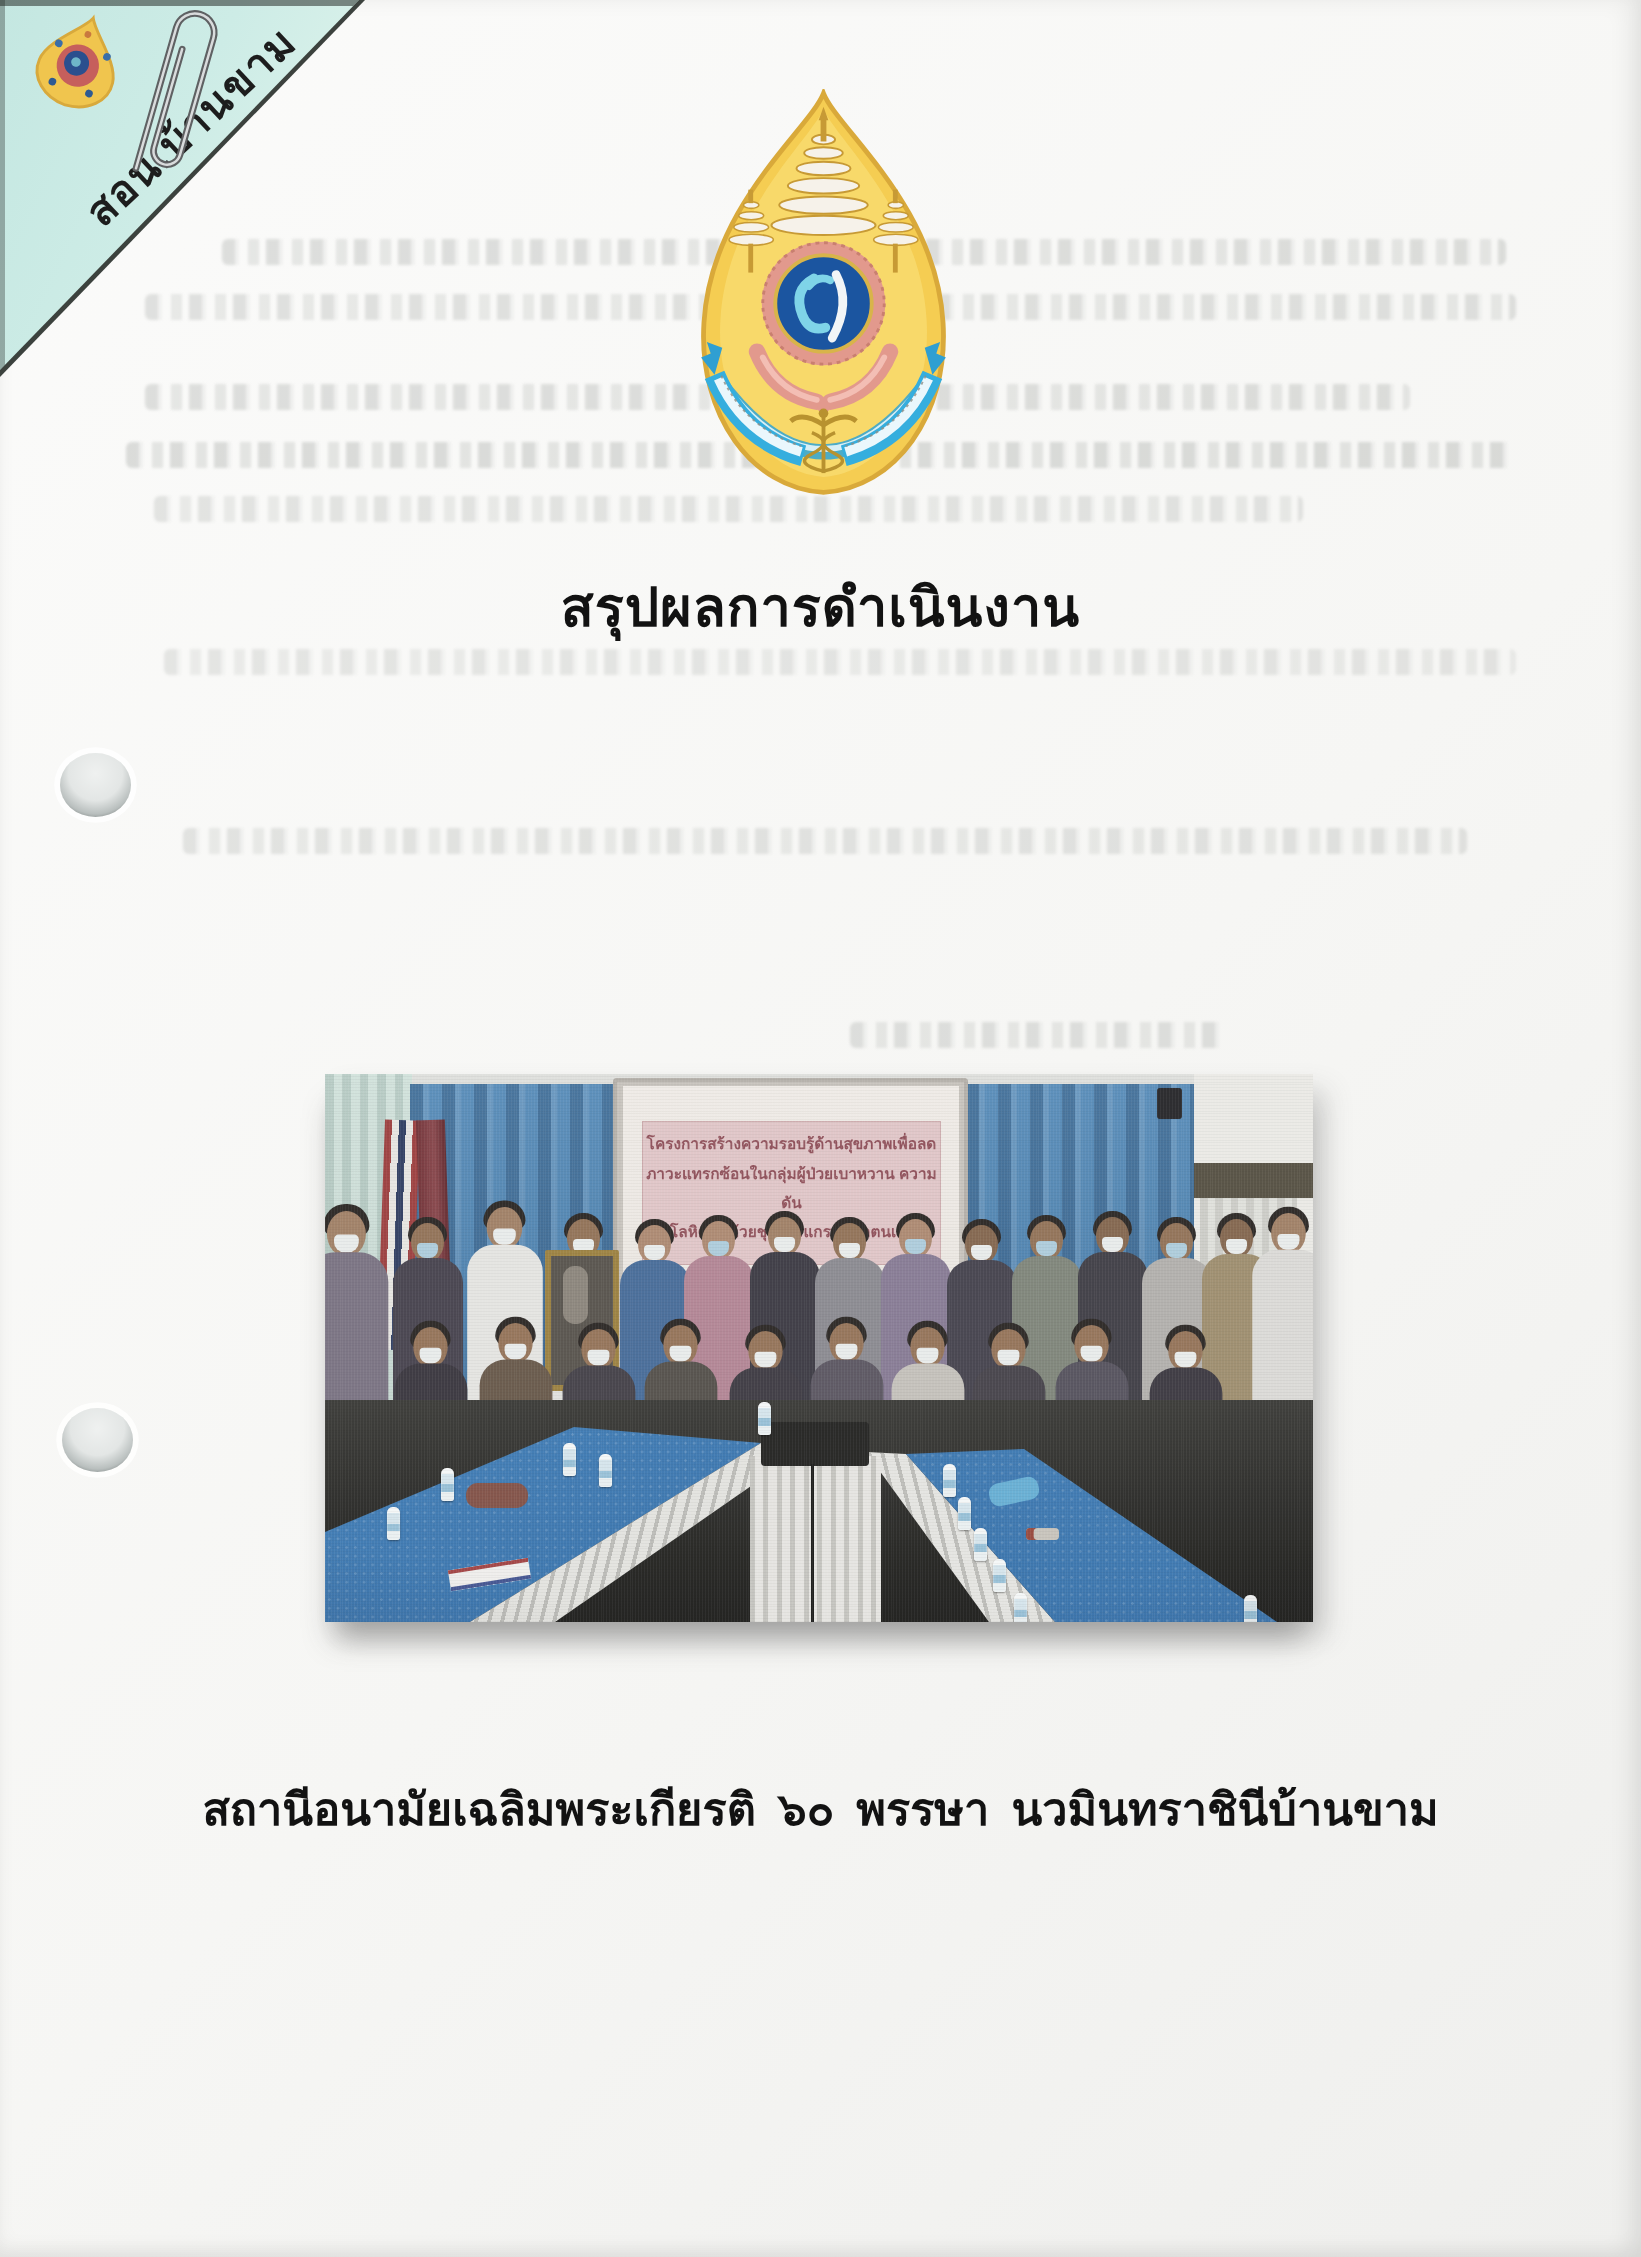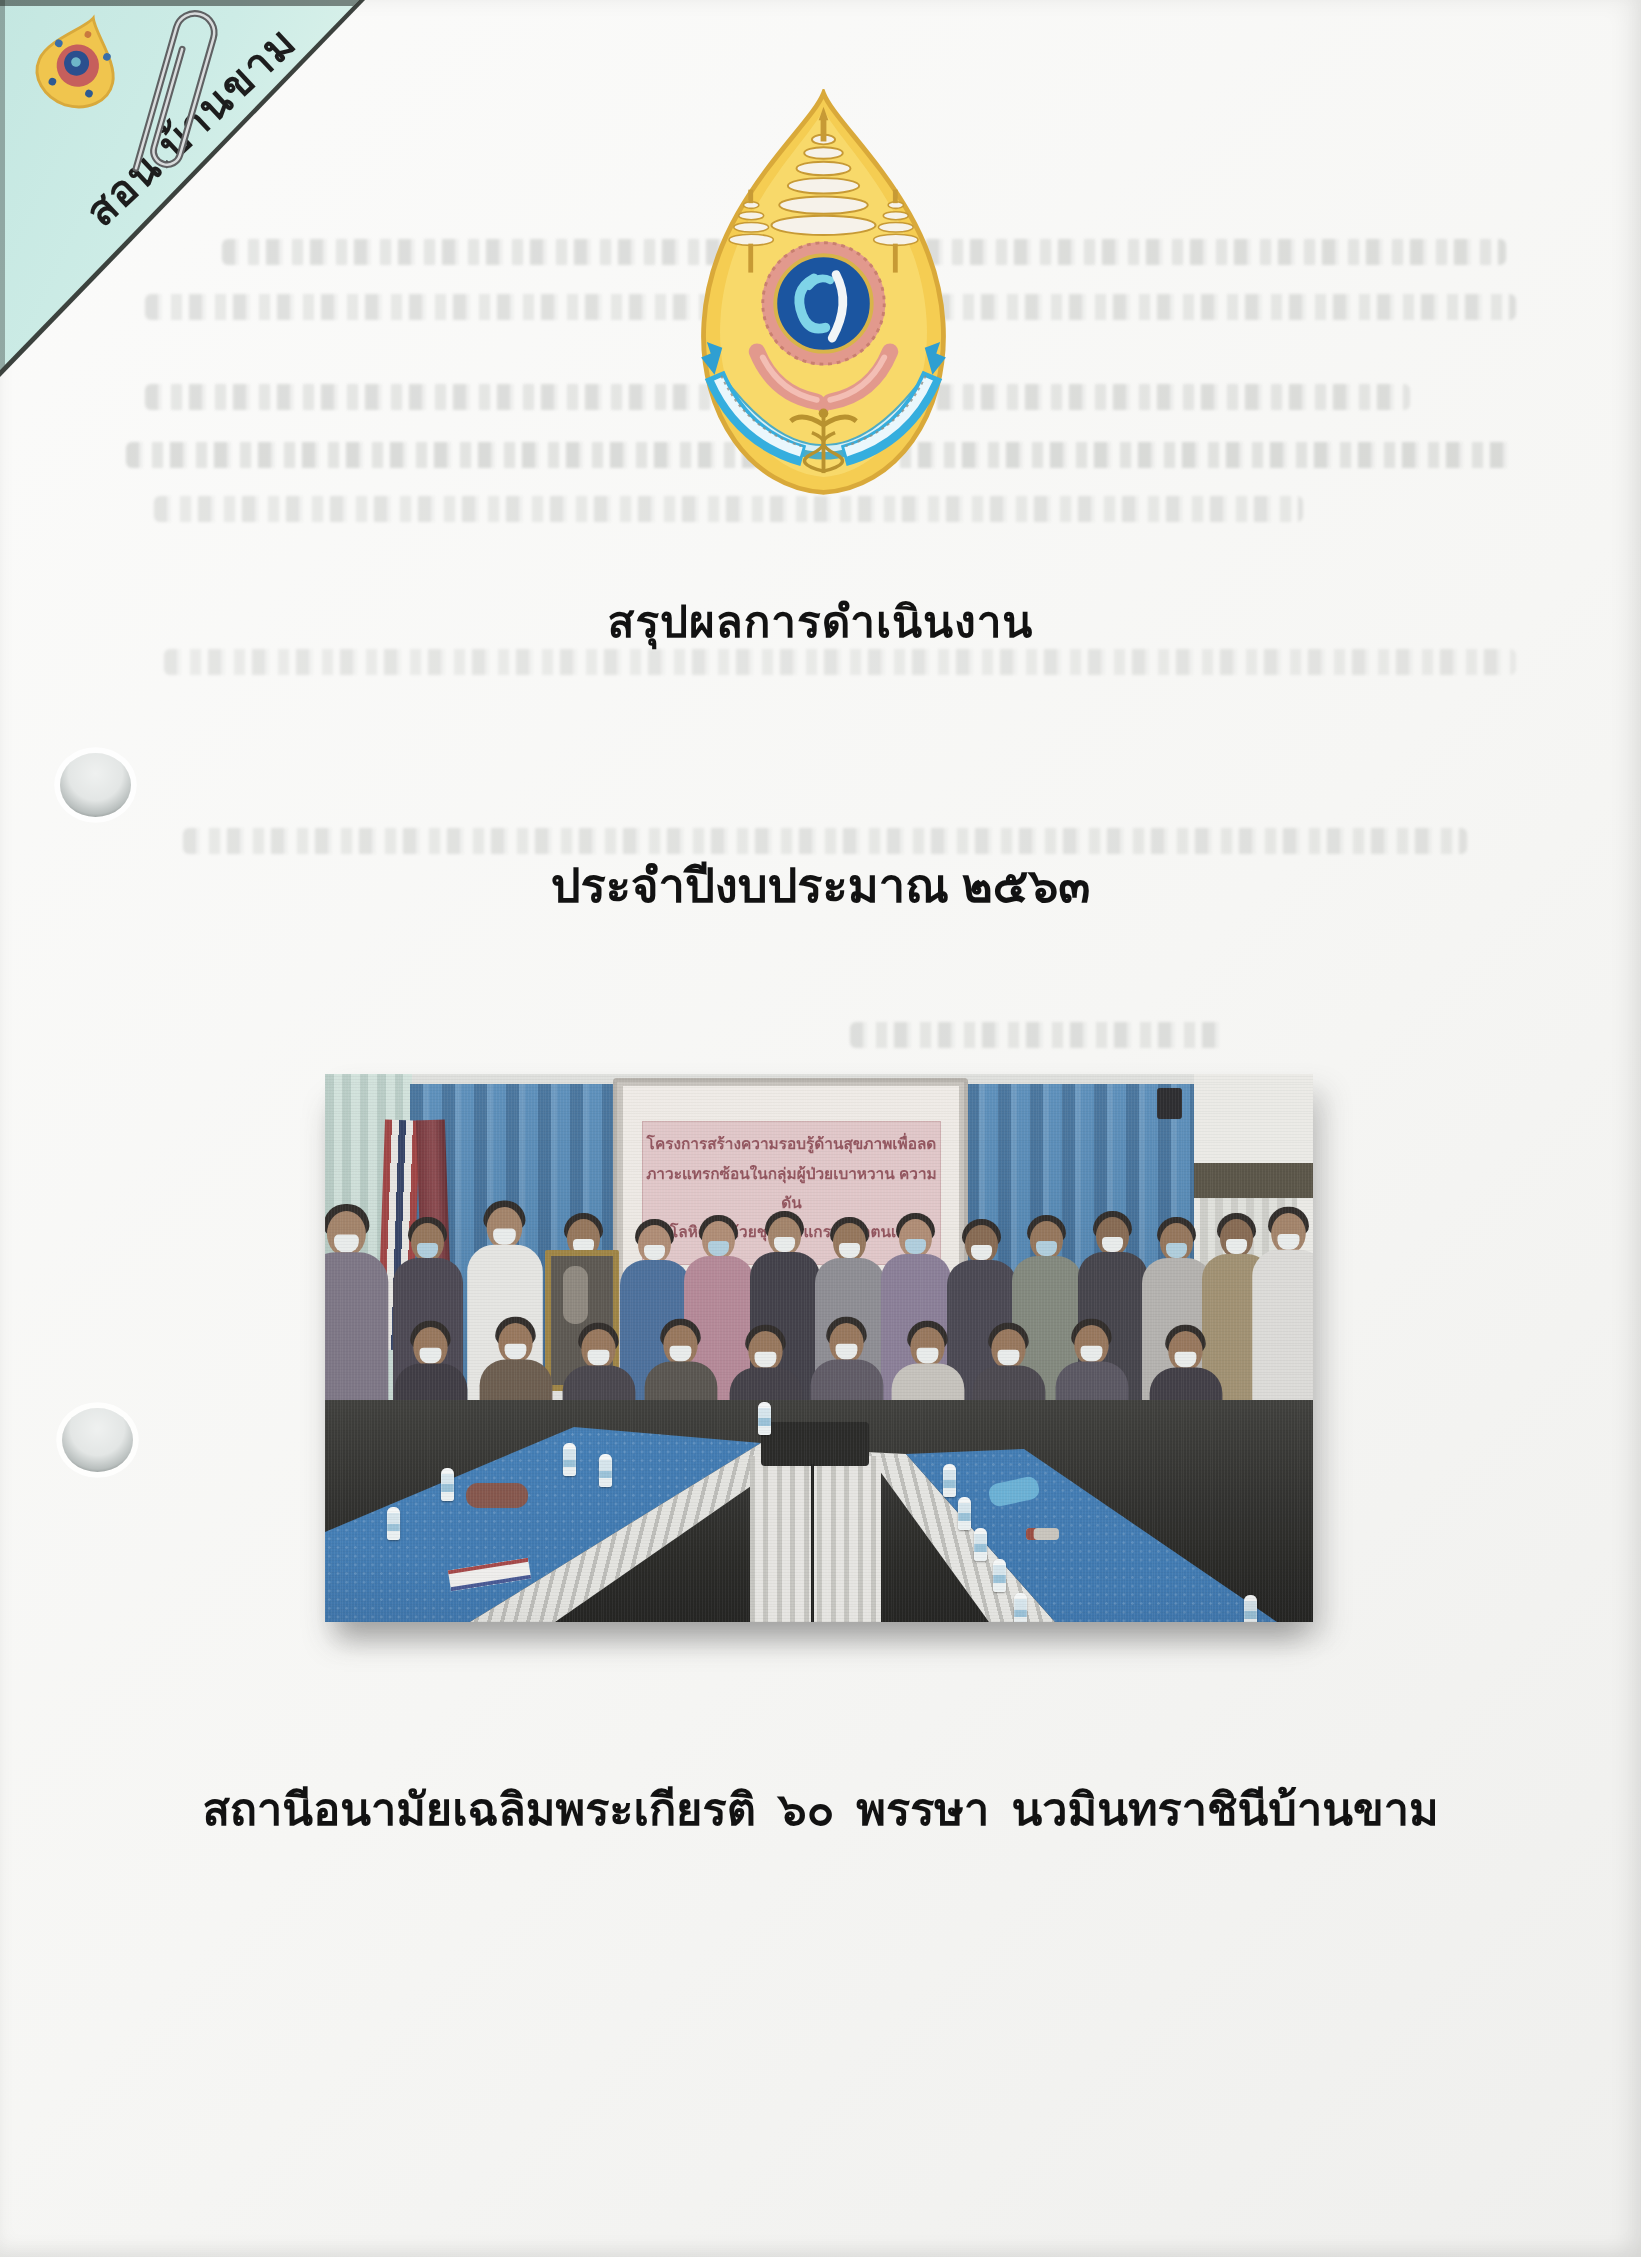--- a/index.html
+++ b/index.html
@@ -23,21 +23,21 @@
   .hole{position:absolute;width:71px;height:64px;border-radius:50%;
         background:radial-gradient(circle at 50% 32%,#eff1f0 0%,#e3e6e5 48%,#b9bfbe 72%,#454b4a 100%);
         box-shadow:0 0 0 5.8px rgba(255,255,255,.8);}
   .hole.h1{left:60px;top:753px;}
   .hole.h2{left:62px;top:1408px;}
   
   .ghost{position:absolute;height:26px;border-radius:5.8px;filter:blur(1.7px);
         background:repeating-linear-gradient(90deg,rgba(125,130,126,.42) 0 12.6px,rgba(125,130,126,.14) 12.6px 17.4px,transparent 17.4px 26px,rgba(125,130,126,.30) 26px 37px,transparent 37px 44px);}
   
   .tline{position:absolute;left:0;width:1641px;text-align:center;color:#121212;font-weight:700;white-space:nowrap;}
-  .title-main{top:586px;font-size:44px;letter-spacing:1px;}
+  .title-main{top:564px;font-size:54px;letter-spacing:1px;}
   .sub1{top:668px;font-size:47px;}
   .sub2{top:753px;font-size:47px;}
   .sub3{top:848px;font-size:47px;}
   .footer1{top:1773px;font-size:45px;word-spacing:9.7px;}
   .footer2{top:1879px;font-size:45px;word-spacing:11.6px;}
   
   .photo{position:absolute;left:325px;top:1074px;width:988px;height:548px;overflow:hidden;
         background:#8c8c88;filter:saturate(.8) contrast(.93) brightness(1.03);
         box-shadow:0 25px 29px -7.7px rgba(70,70,70,.4),13.5px 15.4px 25px rgba(90,90,90,.22);}
   .photo *{position:absolute;}
@@ -184,21 +184,20 @@
     <g stroke="#b8922f" fill="none" stroke-width="4">
       <line x1="153" y1="340" x2="153" y2="398"></line>
       <path d="M153 348 q-22 -14 -34 -4 M153 348 q22 -14 34 -4" stroke-width="5"></path>
       <path d="M141 356 q24 10 0 22 q-20 10 12 18" stroke-width="3.5"></path>
       <path d="M165 356 q-24 10 0 22 q20 10 -12 18" stroke-width="3.5"></path>
     </g>
     <circle cx="153" cy="336" r="5" fill="#b8922f"></circle>
   </svg>
 
   <div class="tline title-main">สรุปผลการดำเนินงาน</div>
-  <div class="tline sub3">ประจำปีงบประมาณ ๒๕๖๓</div>
 
   <div class="photo">
     <div class="ceiling"></div>
     <div class="curtain-light"></div>
     <div class="curtain left"></div>
     <div class="curtain right"></div>
     <div class="wall-right"></div>
     <div class="beam-right"></div>
     <div class="curtain-soft"></div>
     <div class="vent"></div>

